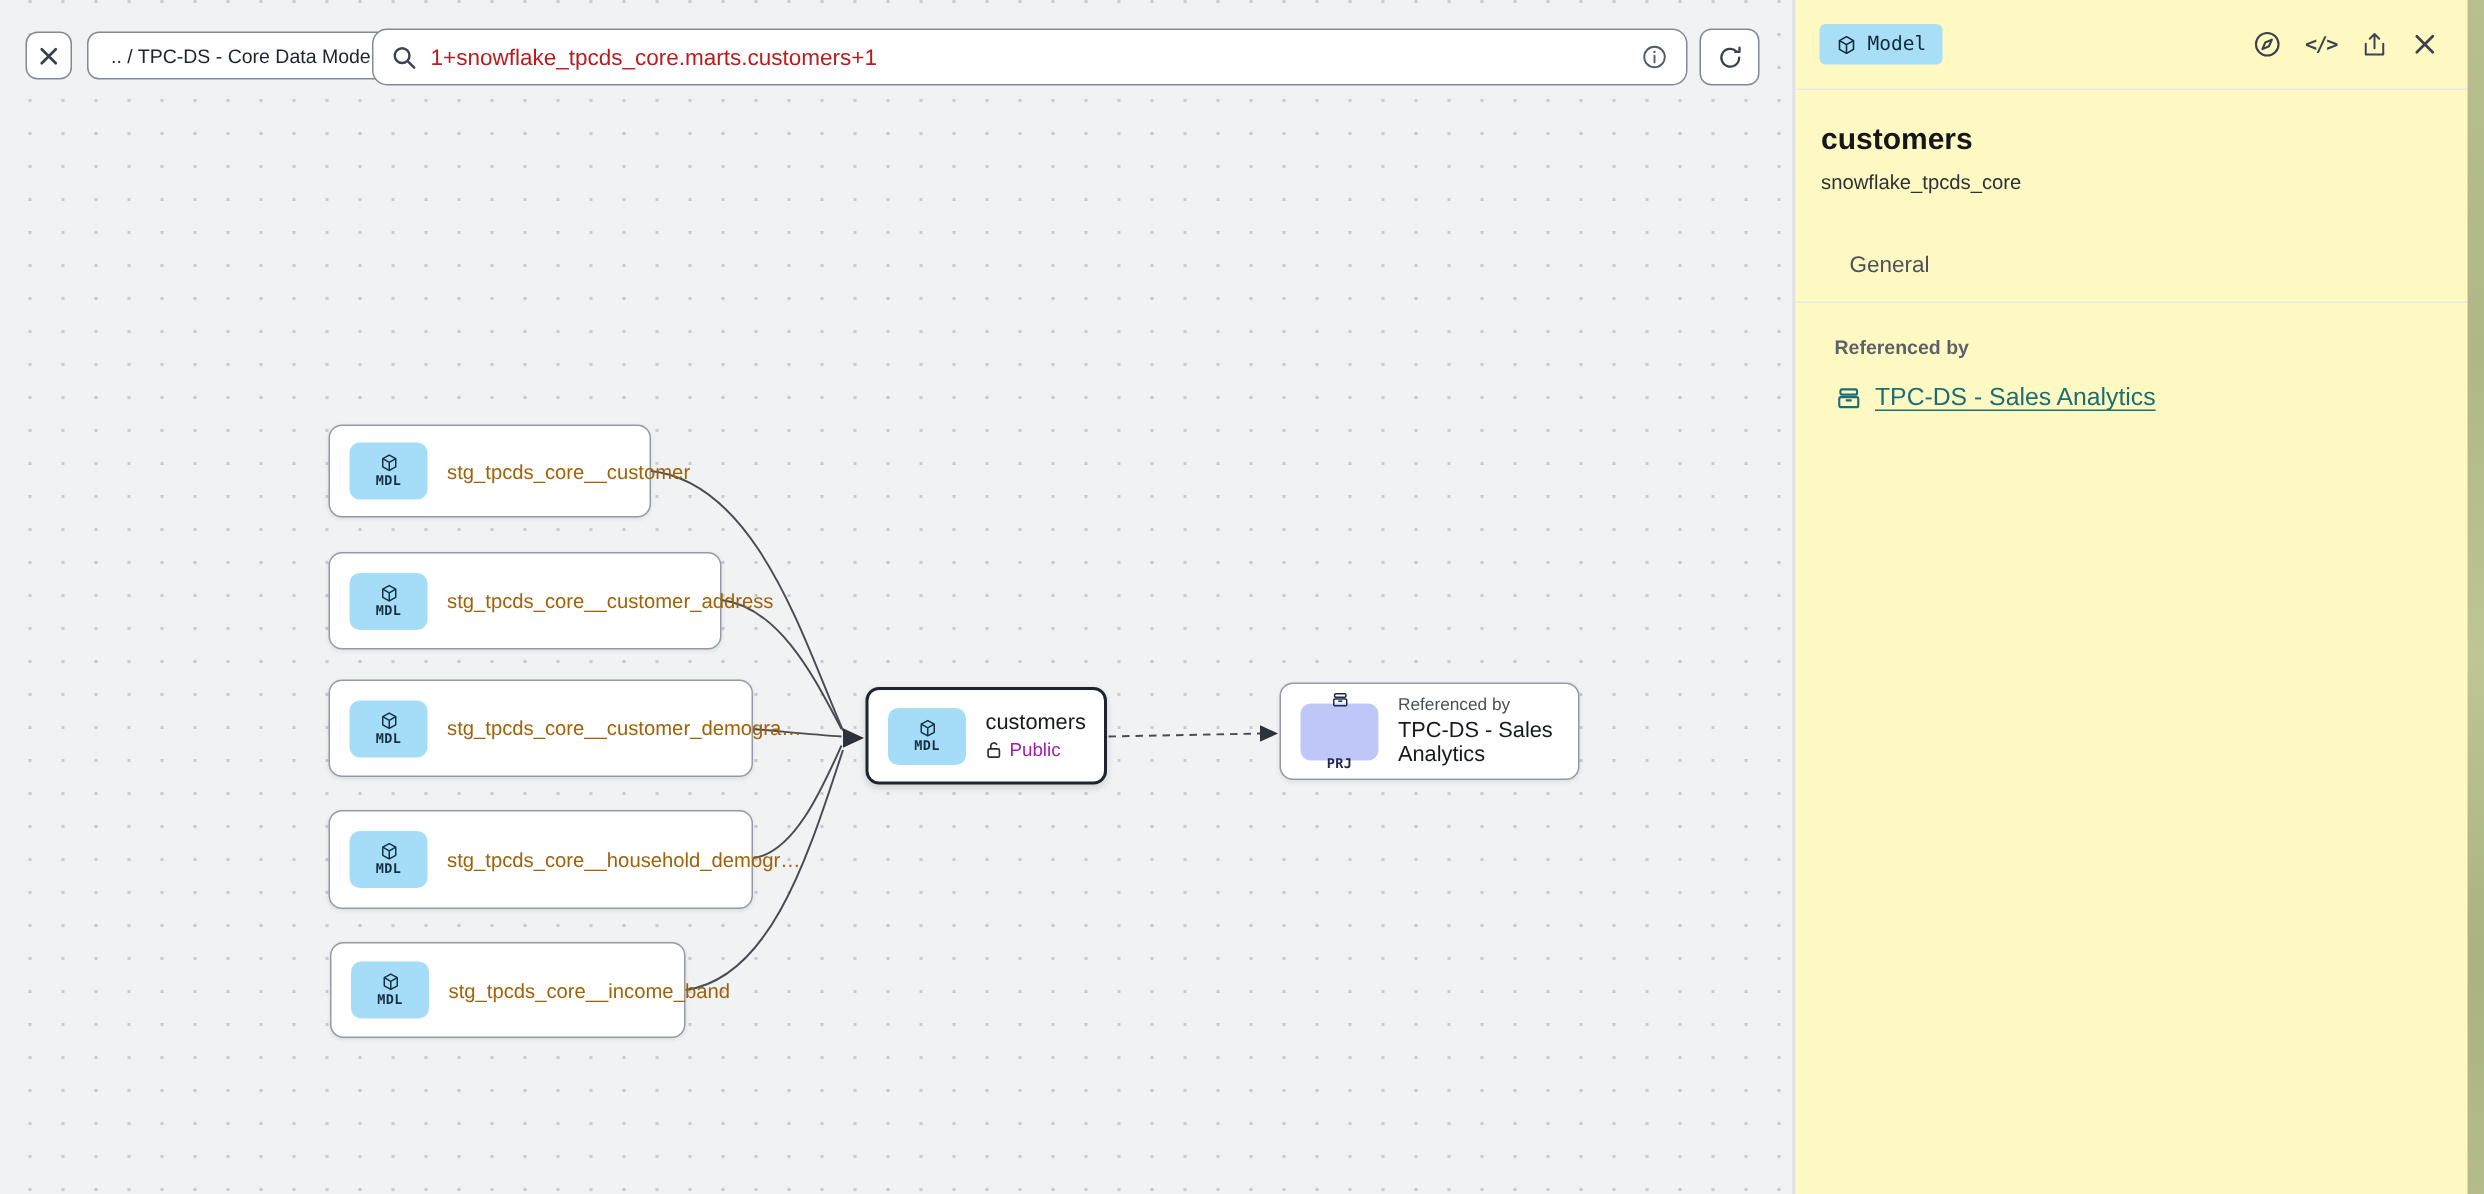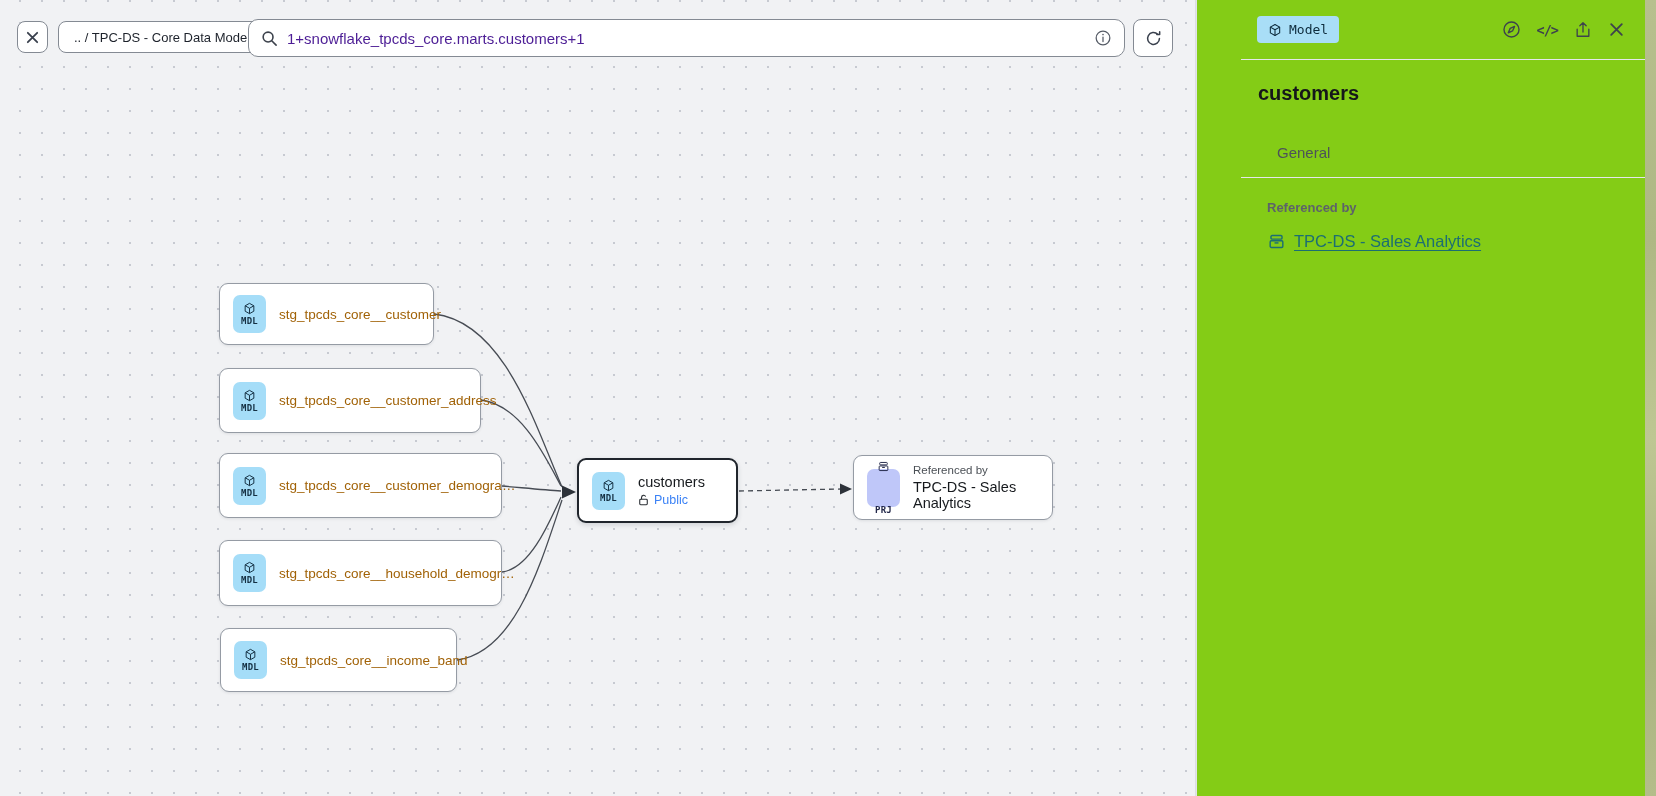--- a/index.html
+++ b/index.html
@@ -18,44 +18,44 @@
 
   .toolbar-btn { position:absolute; background:#fff; border:1.5px solid #848a93;
     border-radius:8px; display:flex; align-items:center; justify-content:center;
     color:#39404d; cursor:pointer; }
   .crumb { position:absolute; background:#fff; border:1.5px solid #848a93; border-radius:8px;
     display:flex; align-items:center; padding:0 15px; font-size:13px; color:#1d222b;
     white-space:nowrap; cursor:pointer; }
   .searchbar { position:absolute; left:248px; top:19px; width:877px; height:38px;
     background:#fff; border:1.5px solid #848a93; border-radius:10px;
     display:flex; align-items:center; padding:0 12px; gap:9px; }
-  .searchbar input { flex:1; border:none; outline:none; font-size:15px; color:#4c1d95;
+  .searchbar input { flex:1; border:none; outline:none; font-size:15px; color:#b91c1c;
     font-family:"Liberation Sans","DejaVu Sans",sans-serif; background:transparent; }
   .icon { display:inline-flex; align-items:center; justify-content:center; }
 
   
   .node { position:absolute; background:#fff; border:1px solid #959ba4; border-radius:9px;
     display:flex; align-items:center; gap:13px; padding:0 16px 0 13px;
     box-shadow:0 1px 3px rgba(40,45,55,.10); cursor:pointer; }
   .node.selected { border:2px solid #20252c; box-shadow:0 2px 5px rgba(40,45,55,.16); }
-  .nbadge { width:33px; height:38px; border-radius:7px; display:flex; flex-direction:column;
+  .nbadge { width:52px; height:38px; border-radius:7px; display:flex; flex-direction:column;
     align-items:center; justify-content:center; gap:1px; flex:none; color:#142f42; }
   .nbadge.mdl { background:#a5ddf8; }
   .nbadge.prj { background:#bfc7f9; color:#23284a;gap:32px; }
   .nbadge .tag { font-family:"DejaVu Sans Mono","Liberation Mono",monospace; font-size:9px;
     font-weight:bold; letter-spacing:.2px; }
   .nlabel { font-size:13.5px; color:#a16207; white-space:nowrap; }
   .node .stack { display:flex; flex-direction:column; gap:3px; }
   .node .title { font-size:14.5px; color:#16191d; font-weight:500; }
-  .node .vis { display:flex; align-items:center; gap:5px; font-size:12.5px; color:#3b82f6; }
+  .node .vis { display:flex; align-items:center; gap:5px; font-size:12.5px; color:#a21caf; }
   .node .kicker { font-size:11.5px; color:#4b5056; }
 
   
-  .panel { width:449px; height:796px; background:#84cc16; display:flex; flex-direction:column;
-    border-left:1px solid #e2e4e7;padding-left:44px; }
+  .panel { width:449px; height:796px; background:#fef9c3; display:flex; flex-direction:column;
+    border-left:1px solid #e2e4e7; }
   .panel-head { height:60px; flex:none; display:flex; align-items:center;
     padding:0 20px 0 16px; border-bottom:1px solid #e5e7ea; }
   .type-badge { display:inline-flex; align-items:center; gap:7px; background:#a9def7;
     color:#0d2b3c; border-radius:4px; padding:6px 11px;
     font-family:"DejaVu Sans Mono","Liberation Mono",monospace; font-size:13px; }
   .head-icons { margin-left:auto; display:flex; align-items:center; gap:15px; color:#3d434d; }
   .head-icons .icon { cursor:pointer; }
   .code-glyph { font-family:"DejaVu Sans Mono","Liberation Mono",monospace;
     font-size:13.5px; font-weight:bold; letter-spacing:-1px; }
 
@@ -277,20 +277,21 @@
         <span class="icon">
           <svg width="17" height="17" viewBox="0 0 16 16" stroke="#3d434d" stroke-width="1.7" stroke-linecap="round">
               <path d="M3 3l10 10M13 3L3 13"></path>
             </svg>
         </span>
       </span>
     </div>
 
     <div class="panel-body">
       <div class="p-title">customers</div>
+      <div class="p-sub">snowflake_tpcds_core</div>
     </div>
 
     <div class="tabs">
       <div class="tab">
         <span>General</span>
       </div>
     </div>
 
     <div class="section">
       <div class="section-label">Referenced by</div>

